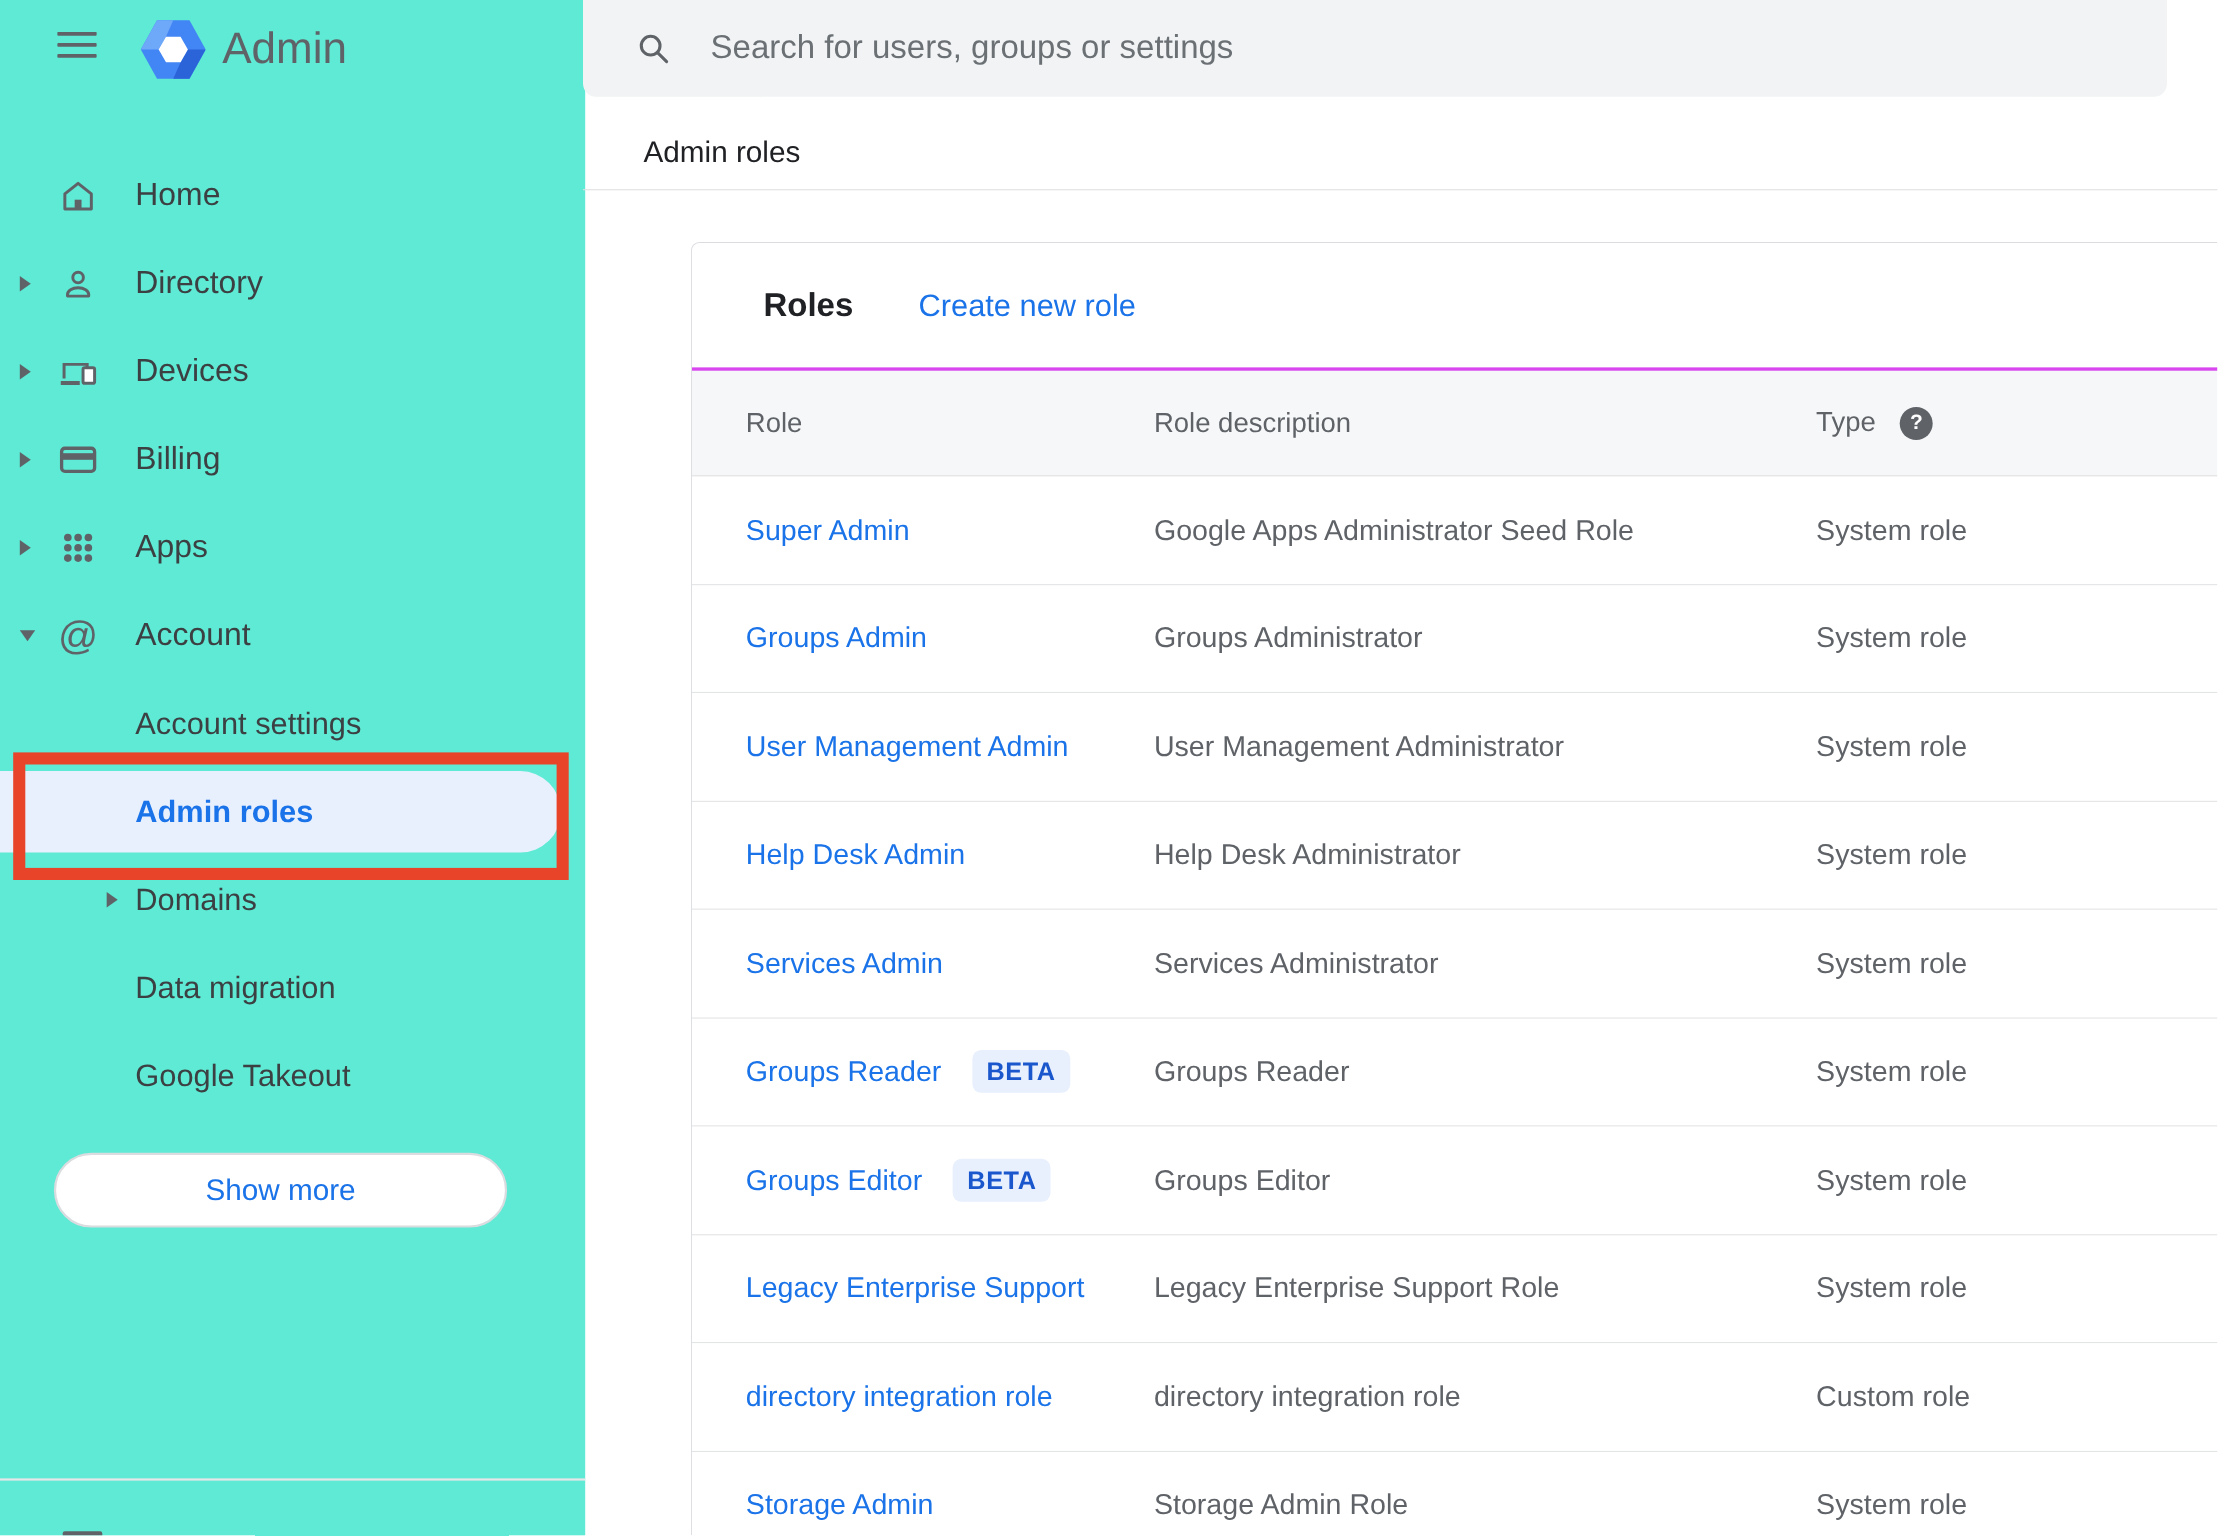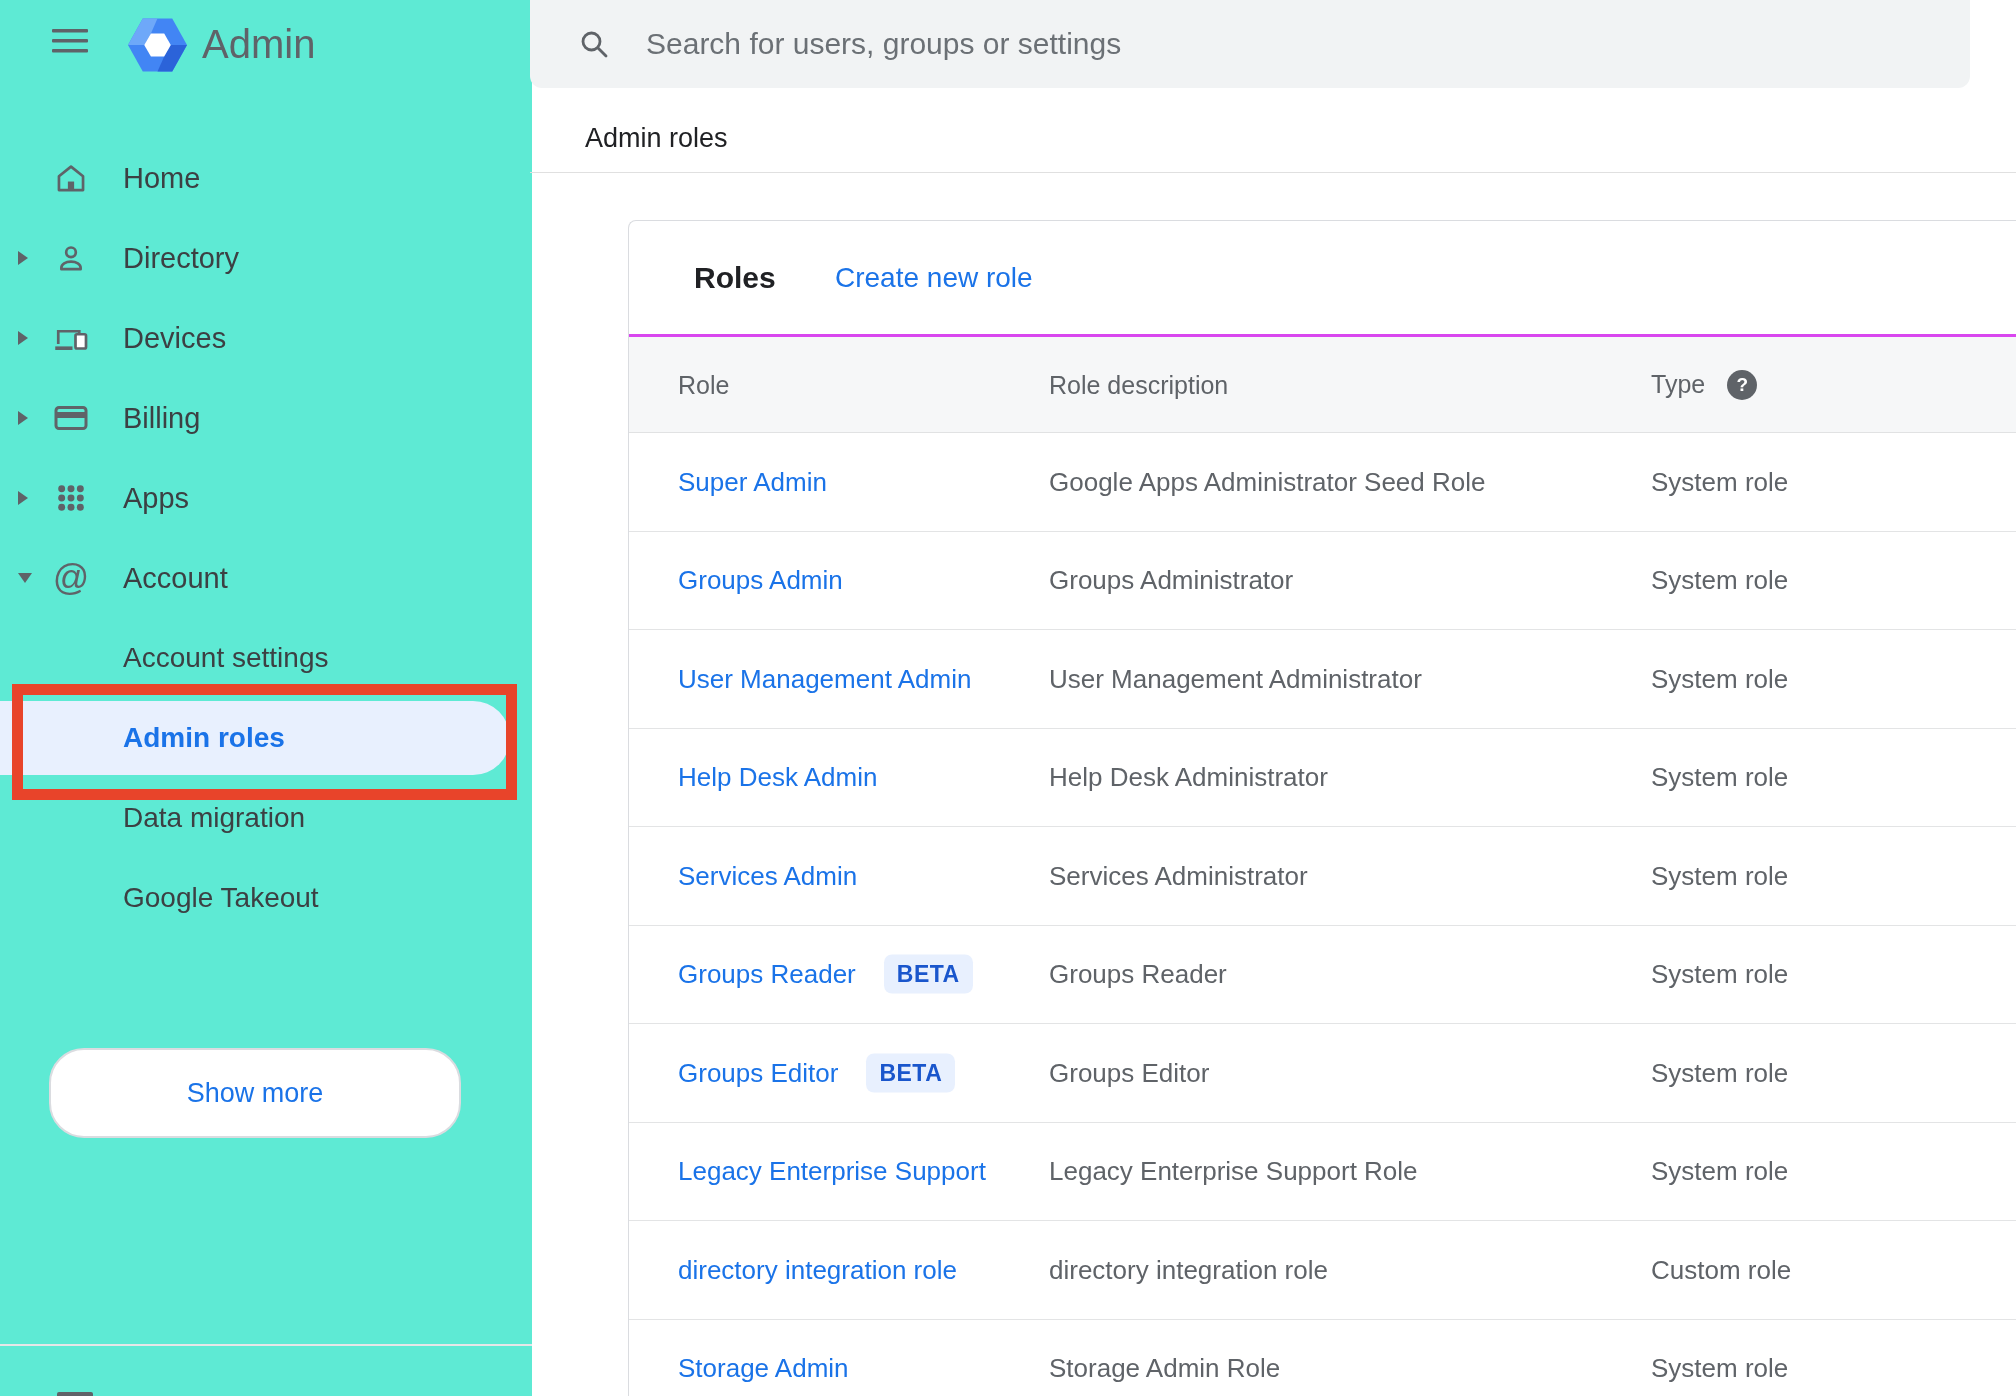--- a/index.html
+++ b/index.html
@@ -30,21 +30,21 @@
   .sb-item.selected .sb-label{color:var(--accent-blue);font-weight:600;}
   .sb-icon{position:absolute;left:52px;top:50%;transform:translateY(-50%);
       width:38px;height:38px;display:flex;align-items:center;justify-content:center;color:var(--text-gray);}
   .at-glyph{font-size:36px;color:var(--text-gray);line-height:1;}
   .tri{position:absolute;top:50%;transform:translateY(-50%);width:0;height:0;}
   .tri-right{border-left:10px solid var(--text-gray);border-top:7px solid transparent;border-bottom:7px solid transparent;}
   .tri-down{border-top:10px solid var(--text-gray);border-left:7px solid transparent;border-right:7px solid transparent;}
   .arrow-top{left:18px;}
   .arrow-sub{left:97px;}
 
-  .show-more{position:absolute;left:49px;top:1048px;width:412px;height:90px;background:#fff;
+  .show-more{position:absolute;left:49px;top:1048px;width:412px;height:68px;background:#fff;
       border:2px solid var(--card-border);border-radius:35px;color:var(--accent-blue);
       font-size:27px;font-weight:500;font-family:inherit;cursor:pointer;}
   .sb-bottom-divider{position:absolute;left:0;top:1344px;width:532px;height:2px;background:#e6e7e8;}
   .partial-icon{position:absolute;left:57px;top:1392px;width:36px;height:4px;background:var(--text-gray);border-radius:2px 2px 0 0;}
 
   
   .annotation{position:absolute;left:12px;top:684px;width:505px;height:116px;
       border:11px solid var(--annotation-red);pointer-events:none;z-index:5;}
 
   
@@ -174,20 +174,24 @@
         </span>
         <span class="sb-label">Account</span>
       </div>
       <div class="sb-item">
         <span class="sb-label sub">Account settings</span>
       </div>
       <div class="sb-item selected">
         <span class="sb-label sub">Admin roles</span>
       </div>
       <div class="sb-item">
+        <span class="tri tri-right arrow-sub"></span>
+        <span class="sb-label sub">Domains</span>
+      </div>
+      <div class="sb-item">
         <span class="sb-label sub">Data migration</span>
       </div>
       <div class="sb-item">
         <span class="sb-label sub">Google Takeout</span>
       </div>
     </nav>
 
   <button class="show-more">Show more</button>
   <div class="sb-bottom-divider"></div>
   <div class="partial-icon"></div>

